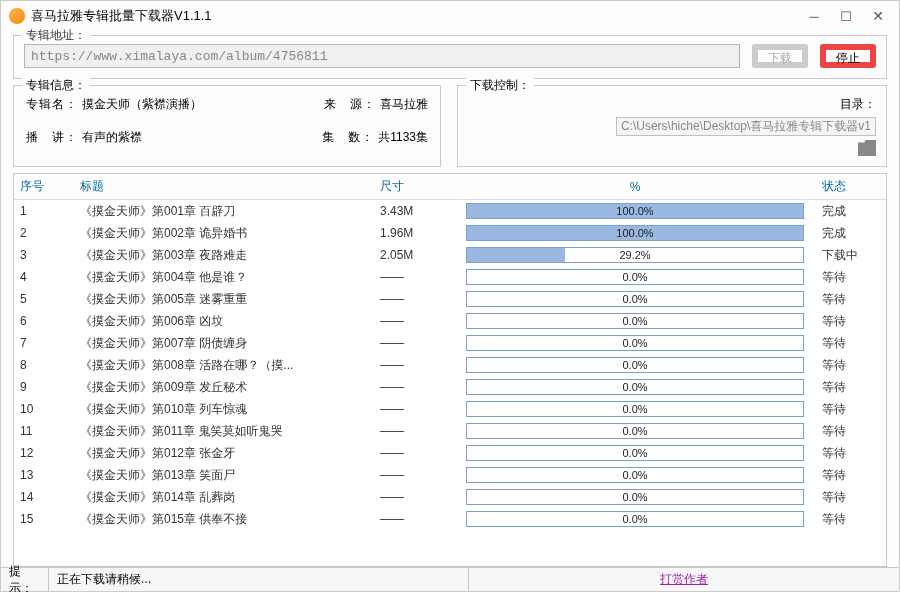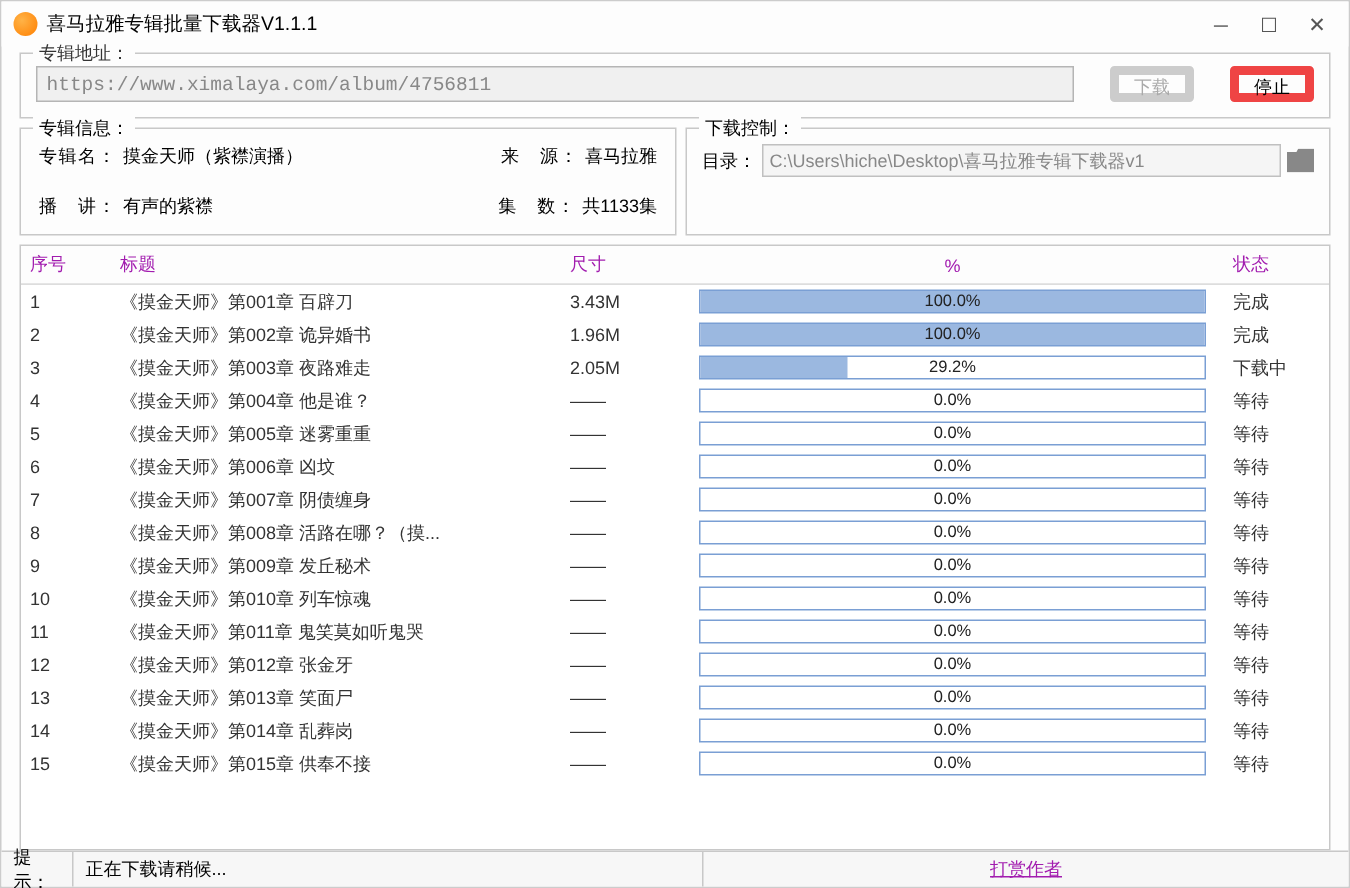--- a/index.html
+++ b/index.html
@@ -54,21 +54,21 @@
       position: absolute;
       top: -9px;
       left: 8px;
       background: #fdfdfd;
       padding: 0 4px;
       font-size: 12px;
       color: #333;
     }
     .url-row {
       display: flex;
-      gap: 24px;
+      gap: 12px;
       align-items: center;
     }
     .url-input {
       flex: 1;
       height: 24px;
       border: 1px solid #b5b5b5;
       background: #f0f0f0;
       color: #888;
       padding: 0 6px;
       font-family: "Courier New", monospace;
@@ -79,21 +79,21 @@
       height: 24px;
       border: 6px solid #ef4444;
       background: #fdfdfd;
       font-size: 12px;
       cursor: pointer;
       border-radius: 3px;
     }
     .btn.disabled { color: #aaa; border-color: #ccc; }
     .info-row {
       display: flex;
-      gap: 6px;
+      gap: 16px;
     }
     .info-left {
       flex: 1;
       border: 1px solid #c8c8c8;
       padding: 10px 12px;
       position: relative;
       background: #fdfdfd;
       display: flex;
       flex-direction: column;
       gap: 16px;
@@ -120,21 +120,21 @@
       content: attr(data-legend);
       position: absolute;
       top: -9px;
       left: 8px;
       background: #fdfdfd;
       padding: 0 4px;
     }
     .kvrow { display: flex; justify-content: space-between; }
     .kv { display: inline-flex; gap: 4px; }
     .kv .label { letter-spacing: 1px; }
-    .dir-row { display: flex; align-items: center; gap: 4px; }
+    .dir-row { display: flex; align-items: flex-end; gap: 4px; flex-direction: column; }
     .dir-input {
       flex: 1;
       height: 22px;
       border: 1px solid #c0c0c0;
       color: #888;
       background: #f5f5f5;
       padding: 0 4px;
       font-size: 12px;
       white-space: nowrap;
       overflow: hidden;
@@ -175,21 +175,21 @@
     table {
       width: 100%;
       border-collapse: collapse;
       table-layout: fixed;
     }
     th {
       text-align: left;
       font-weight: normal;
       padding: 4px 6px;
       border-bottom: 1px solid #ddd;
-      color: #a21caf;
+      color: #0369a1;
       background: #fdfdfd;
     }
     td {
       padding: 2px 6px;
       color: #333;
       white-space: nowrap;
       overflow: hidden;
       text-overflow: ellipsis;
     }
     .col-idx { width: 60px; }

